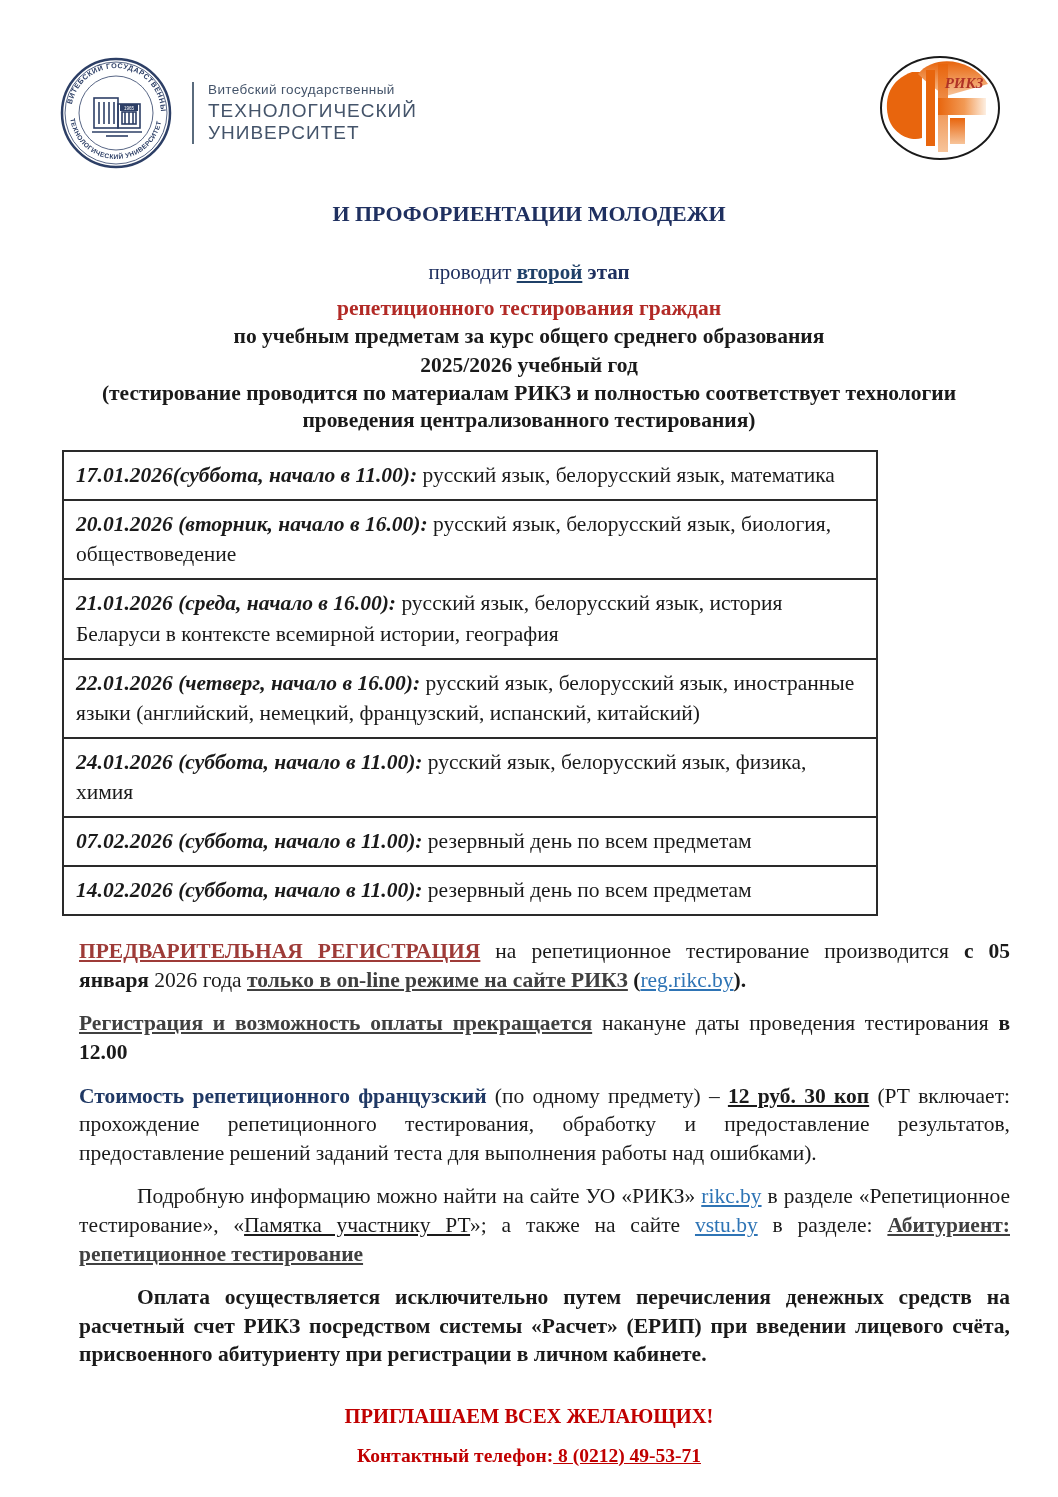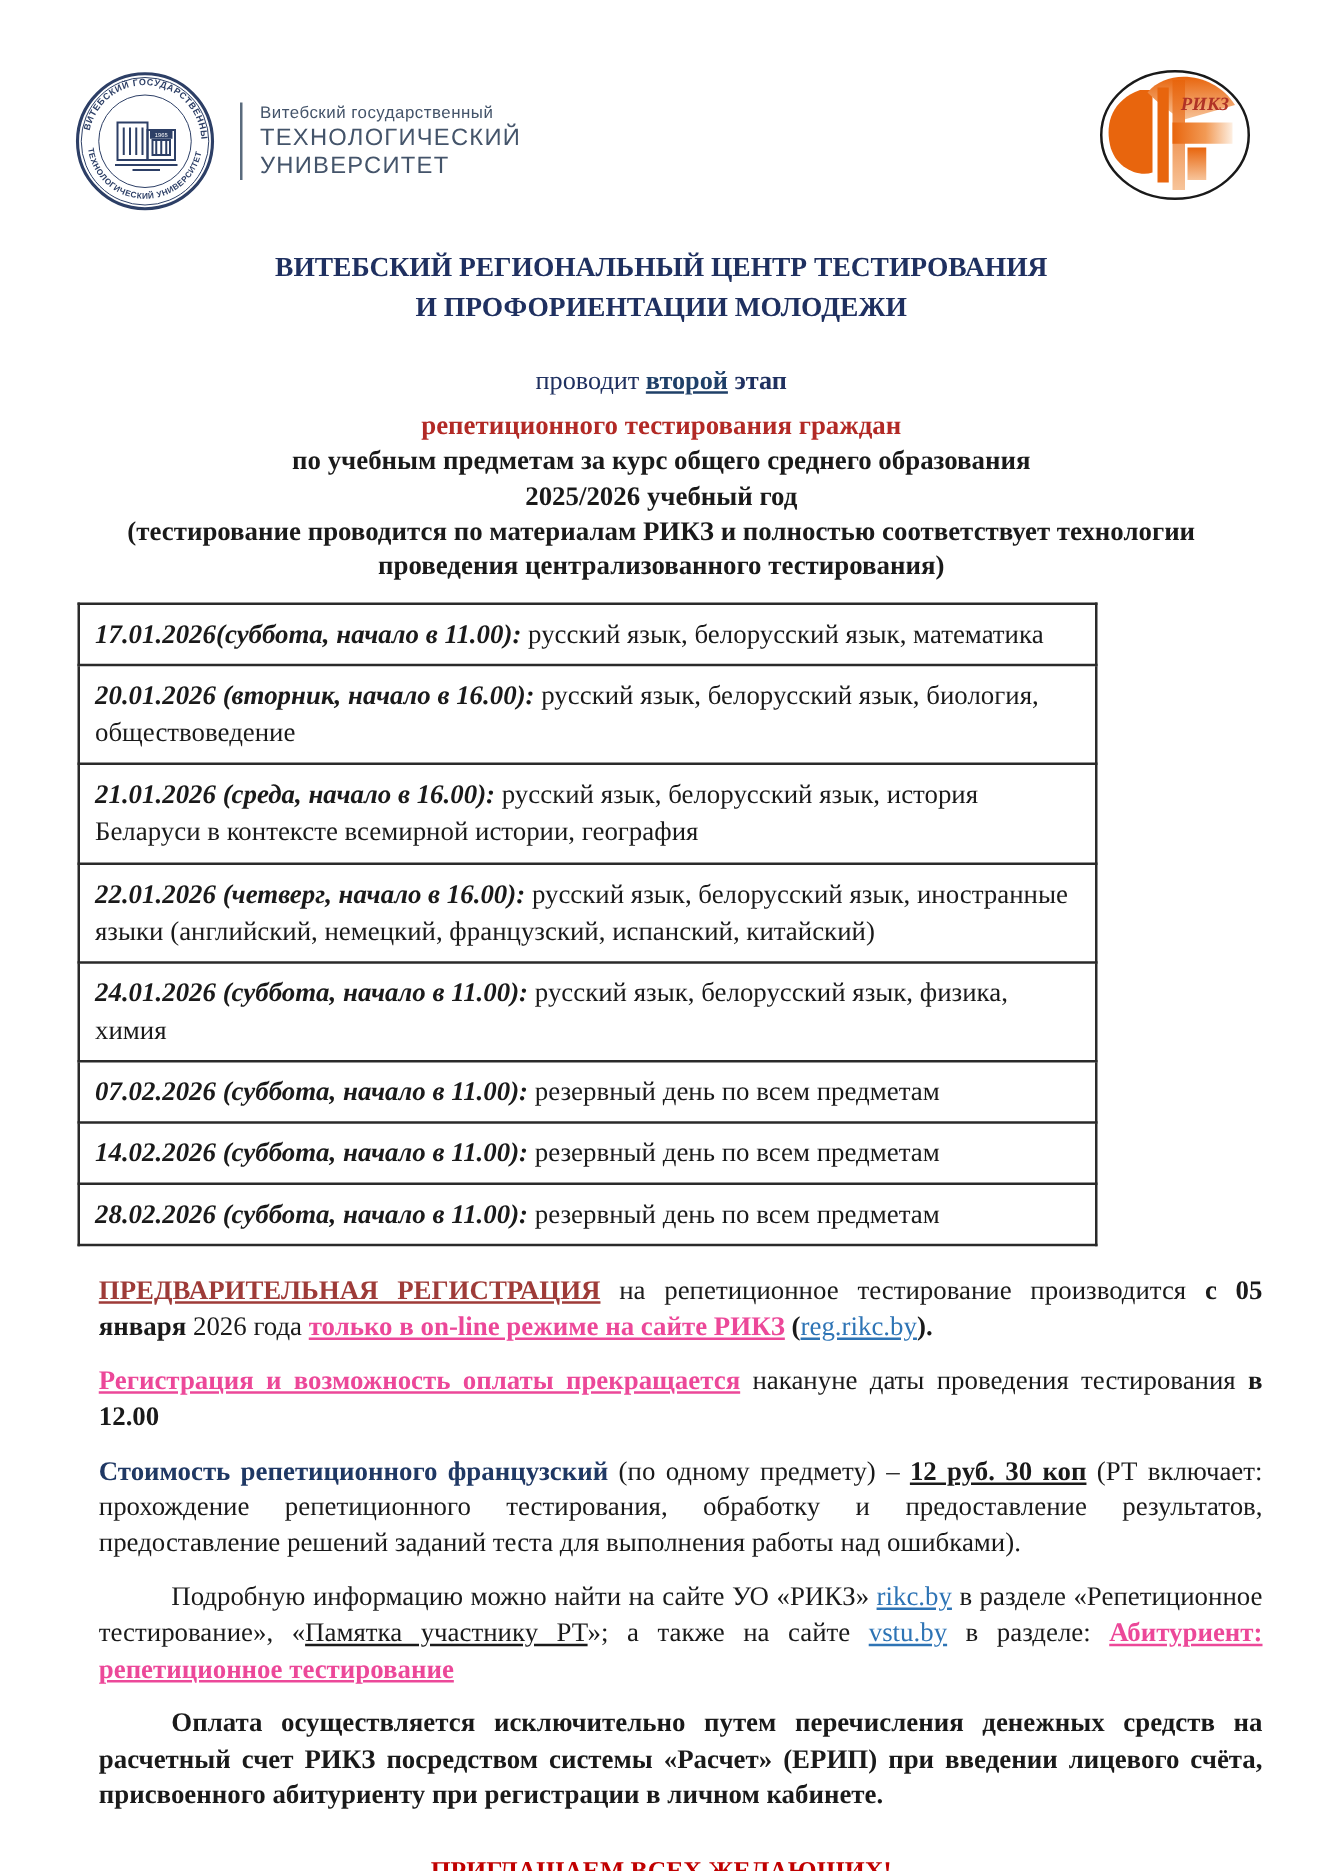--- a/index.html
+++ b/index.html
@@ -29,21 +29,21 @@
   .note-lines{font-weight:bold;font-size:21.5px;line-height:1.26;width:930px;margin:1px auto 0;}
   
   table.schedule{border-collapse:collapse;margin:16px 38px 0 62px;width:816px;}
   table.schedule td{border:2px solid #2a2a2a;padding:8px 12px 9px;font-size:21.5px;line-height:1.4;}
   .sch-date{font-weight:bold;font-style:italic;}
   
   .body-text{margin:21px 48px 0 79px;font-size:21.5px;line-height:1.33;text-align:justify;}
   .body-text p{margin:0 0 15px 0;}
   .indent{text-indent:58px;}
   .maroon-u{color:#9E3B38;font-weight:bold;text-decoration:underline;}
-  .navy-bu{color:#ec4899;font-weight:bold;text-decoration:underline;}
+  .navy-bu{color:#404040;font-weight:bold;text-decoration:underline;}
   .navy-b{color:#1F3864;font-weight:bold;}
   .b{font-weight:bold;}
   .bu{font-weight:bold;text-decoration:underline;}
   .u{text-decoration:underline;}
   a.link{color:#2E74B5;text-decoration:underline;cursor:pointer;}
   .pay{font-weight:bold;margin-bottom:10px !important;}
   
   .footer{text-align:center;margin-top:36px;color:#C00000;}
   .footer .invite{font-weight:bold;font-size:20.5px;}
   .footer .phone-line{font-weight:bold;font-size:19.5px;margin-top:17px;}
@@ -120,21 +120,20 @@
         <rect x="62" y="10" width="10" height="88" fill="url(#og2)"></rect>
         <rect x="62" y="44" width="48" height="17" fill="url(#og)"></rect>
         <rect x="74" y="64" width="15" height="26" fill="url(#og2)"></rect>
       </g>
       <text x="88" y="34" font-family="Liberation Serif, serif" font-size="15" font-style="italic" font-weight="bold" fill="#B03226" text-anchor="middle">РИКЗ</text>
     </svg>
   </div>
 
   <div class="header">
     <div class="center-name">
-      <div>ВИТЕБСКИЙ РЕГИОНАЛЬНЫЙ ЦЕНТР ТЕСТИРОВАНИЯ</div>
       <div>И ПРОФОРИЕНТАЦИИ МОЛОДЕЖИ</div>
     </div>
     <div class="conducts"><span>проводит </span><span class="stage">второй</span><span class="etap"> этап</span></div>
     <div class="event-red">репетиционного тестирования граждан</div>
     <div class="black-bold">по учебным предметам за курс общего среднего образования</div>
     <div class="black-bold">2025/2026 учебный год</div>
     <div class="note-lines">(тестирование проводится по материалам РИКЗ и полностью соответствует технологии проведения централизованного тестирования)</div>
   </div>
 
   <table class="schedule">
@@ -153,23 +152,20 @@
         </tr>
       <tr>
           <td><span class="sch-date">24.01.2026 (суббота, начало в 11.00):</span> <span>русский язык, белорусский язык, физика, химия</span></td>
         </tr>
       <tr>
           <td><span class="sch-date">07.02.2026 (суббота, начало в 11.00):</span> <span>резервный день по всем предметам</span></td>
         </tr>
       <tr>
           <td><span class="sch-date">14.02.2026 (суббота, начало в 11.00):</span> <span>резервный день по всем предметам</span></td>
         </tr>
-      <tr>
-          <td><span class="sch-date">28.02.2026 (суббота, начало в 11.00):</span> <span>резервный день по всем предметам</span></td>
-        </tr>
     </tbody>
   </table>
 
   <div class="body-text">
 
     <p><span class="maroon-u">ПРЕДВАРИТЕЛЬНАЯ РЕГИСТРАЦИЯ</span><span> на репетиционное тестирование производится </span><span class="b">с 05 января</span><span> 2026 года </span><span class="navy-bu">только в on-line режиме на сайте РИКЗ</span><span class="b"> (</span><a class="link">reg.rikc.by</a><span class="b">).</span></p>
 
     <p><span class="navy-bu">Регистрация и возможность оплаты прекращается</span><span> накануне даты проведения тестирования </span><span class="b">в 12.00</span></p>
 
     <p><span class="navy-b">Стоимость репетиционного французский</span><span> (по одному предмету) – </span><span class="bu">12 руб. 30 коп</span><span> (РТ включает: прохождение репетиционного тестирования, обработку и предоставление результатов, предоставление решений заданий теста для выполнения работы над ошибками).</span></p>

